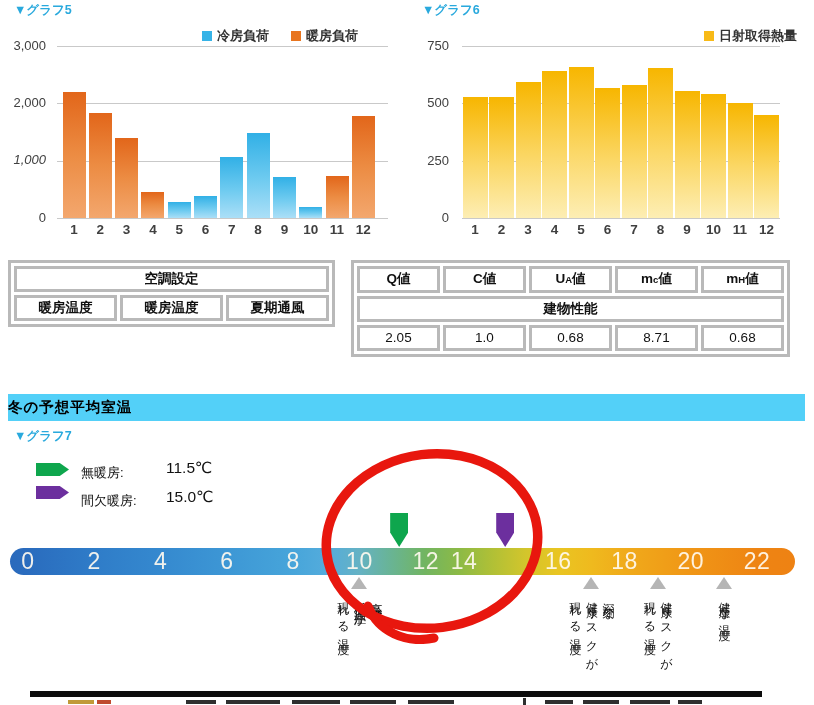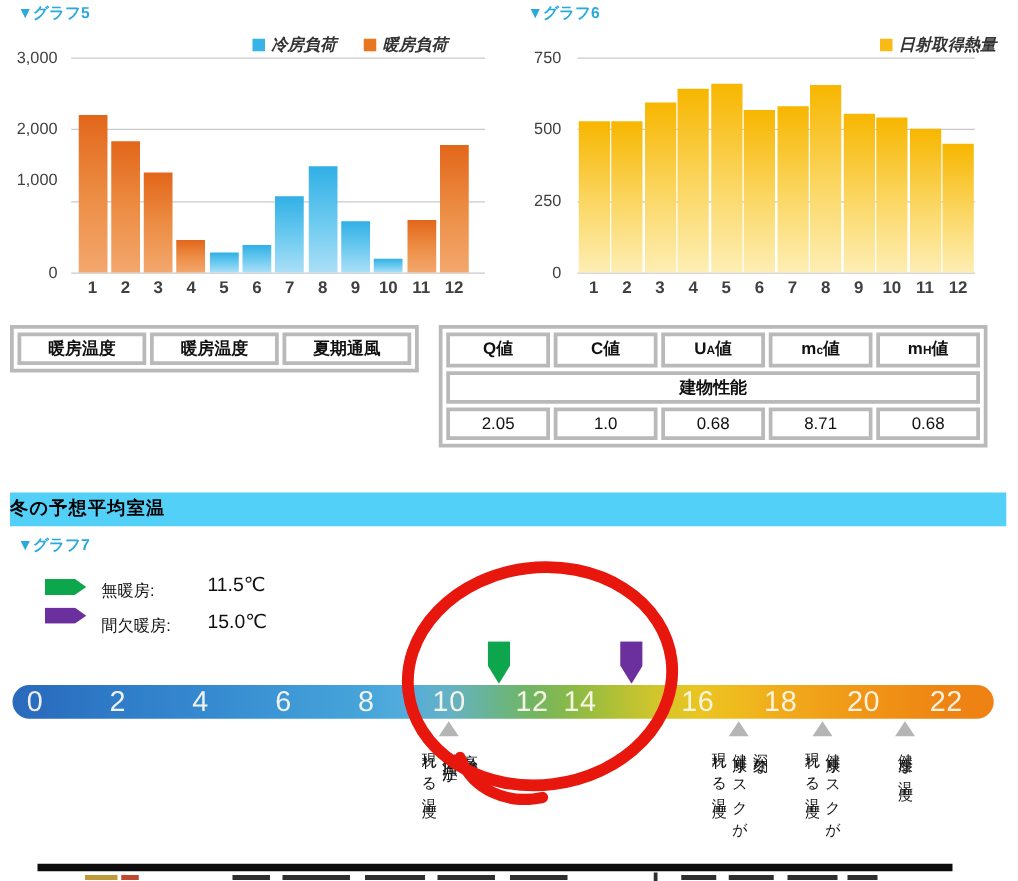--- a/index.html
+++ b/index.html
@@ -16,21 +16,21 @@
   .gridline{position:absolute;left:0;right:0;height:1px;background:#c9c9c9;z-index:1;}
   .bar{position:absolute;bottom:0;z-index:2;}
   .bar.cool{background:linear-gradient(180deg,#31b0e6 0%,#6fcbf0 55%,#abdff7 100%);}
   .bar.heat{background:linear-gradient(180deg,#e2661a 0%,#ec8c43 50%,#f3a76e 100%);}
   .bar.solar{background:linear-gradient(180deg,#f7b600 0%,#fbd765 55%,#fdeeb4 100%);}
   .ylab{position:absolute;left:0;text-align:right;font-size:13px;color:#404040;}
   .xlab{position:absolute;top:222px;transform:translateX(-50%);font-size:13.5px;font-weight:600;color:#404040;}
   .legend{position:absolute;top:27px;display:flex;gap:22px;font-size:13px;font-weight:bold;color:#333;align-items:center;z-index:3;}
   #g5legend{left:202px;}
   #g6legend{right:17px;}
-  .legend-item{display:flex;align-items:center;white-space:nowrap;font-style:italic;}
+  .legend-item{display:flex;align-items:center;white-space:nowrap;}
   .sw{display:inline-block;width:10px;height:10px;margin-right:5px;}
   
   .tablewrap{position:absolute;}
   #t4wrap{left:8px;top:260px;width:340px;}
   #t5wrap{left:351px;top:260px;width:460px;}
   .tablewrap .sec-label{position:static;display:block;margin-bottom:5px;}
   table.rep{border-collapse:separate;border-spacing:3px;border:3px solid #b9b9b9;background:#fff;table-layout:fixed;}
   #t4wrap table.rep{width:327px;}
   #t5wrap table.rep{width:439px;}
   .rep td{border:3px solid #b9b9b9;text-align:center;font-size:13.5px;line-height:16px;padding:2px 1px;}
@@ -93,21 +93,21 @@
         <div class="bar cool" style="left: 110.7px; width: 23px; height: 16.1px;"></div>
         <div class="bar cool" style="left: 137px; width: 23px; height: 22.4px;"></div>
         <div class="bar cool" style="left: 163.3px; width: 23px; height: 60.8px;"></div>
         <div class="bar cool" style="left: 189.6px; width: 23px; height: 84.9px;"></div>
         <div class="bar cool" style="left: 215.9px; width: 23px; height: 40.7px;"></div>
         <div class="bar cool" style="left: 242.2px; width: 23px; height: 11.5px;"></div>
         <div class="bar heat" style="left: 268.5px; width: 23px; height: 42.4px;"></div>
         <div class="bar heat" style="left: 294.8px; width: 23px; height: 102.1px;"></div>
       </div>
   <div class="ylab" style="top: 210px; width: 46px;">0</div>
-      <div class="ylab" style="top: 136px; width: 46px;">1,000</div>
+      <div class="ylab" style="top: 152px; width: 46px; font-style: italic;">1,000</div>
       <div class="ylab" style="top: 95px; width: 46px;">2,000</div>
       <div class="ylab" style="top: 38px; width: 46px;">3,000</div>
       <div class="xlab" style="left: 74px;">1</div>
       <div class="xlab" style="left: 100.3px;">2</div>
       <div class="xlab" style="left: 126.6px;">3</div>
       <div class="xlab" style="left: 152.9px;">4</div>
       <div class="xlab" style="left: 179.2px;">5</div>
       <div class="xlab" style="left: 205.5px;">6</div>
       <div class="xlab" style="left: 231.8px;">7</div>
       <div class="xlab" style="left: 258.1px;">8</div>
@@ -157,20 +157,23 @@
       <div class="xlab" style="left: 253.5px;">8</div>
       <div class="xlab" style="left: 280px;">9</div>
       <div class="xlab" style="left: 306.5px;">10</div>
       <div class="xlab" style="left: 333px;">11</div>
       <div class="xlab" style="left: 359.5px;">12</div>
     </div>
 
   <div class="tablewrap" id="t4wrap">
     <table class="rep">
       <tbody>
+          <tr>
+        <td class="th" colspan="3">空調設定</td>
+      </tr>
       <tr>
         <td class="th">暖房温度</td>
         <td class="th">暖房温度</td>
         <td class="th">夏期通風</td>
       </tr>
     </tbody>
       </table>
   </div>
 
   <div class="tablewrap" id="t5wrap">

